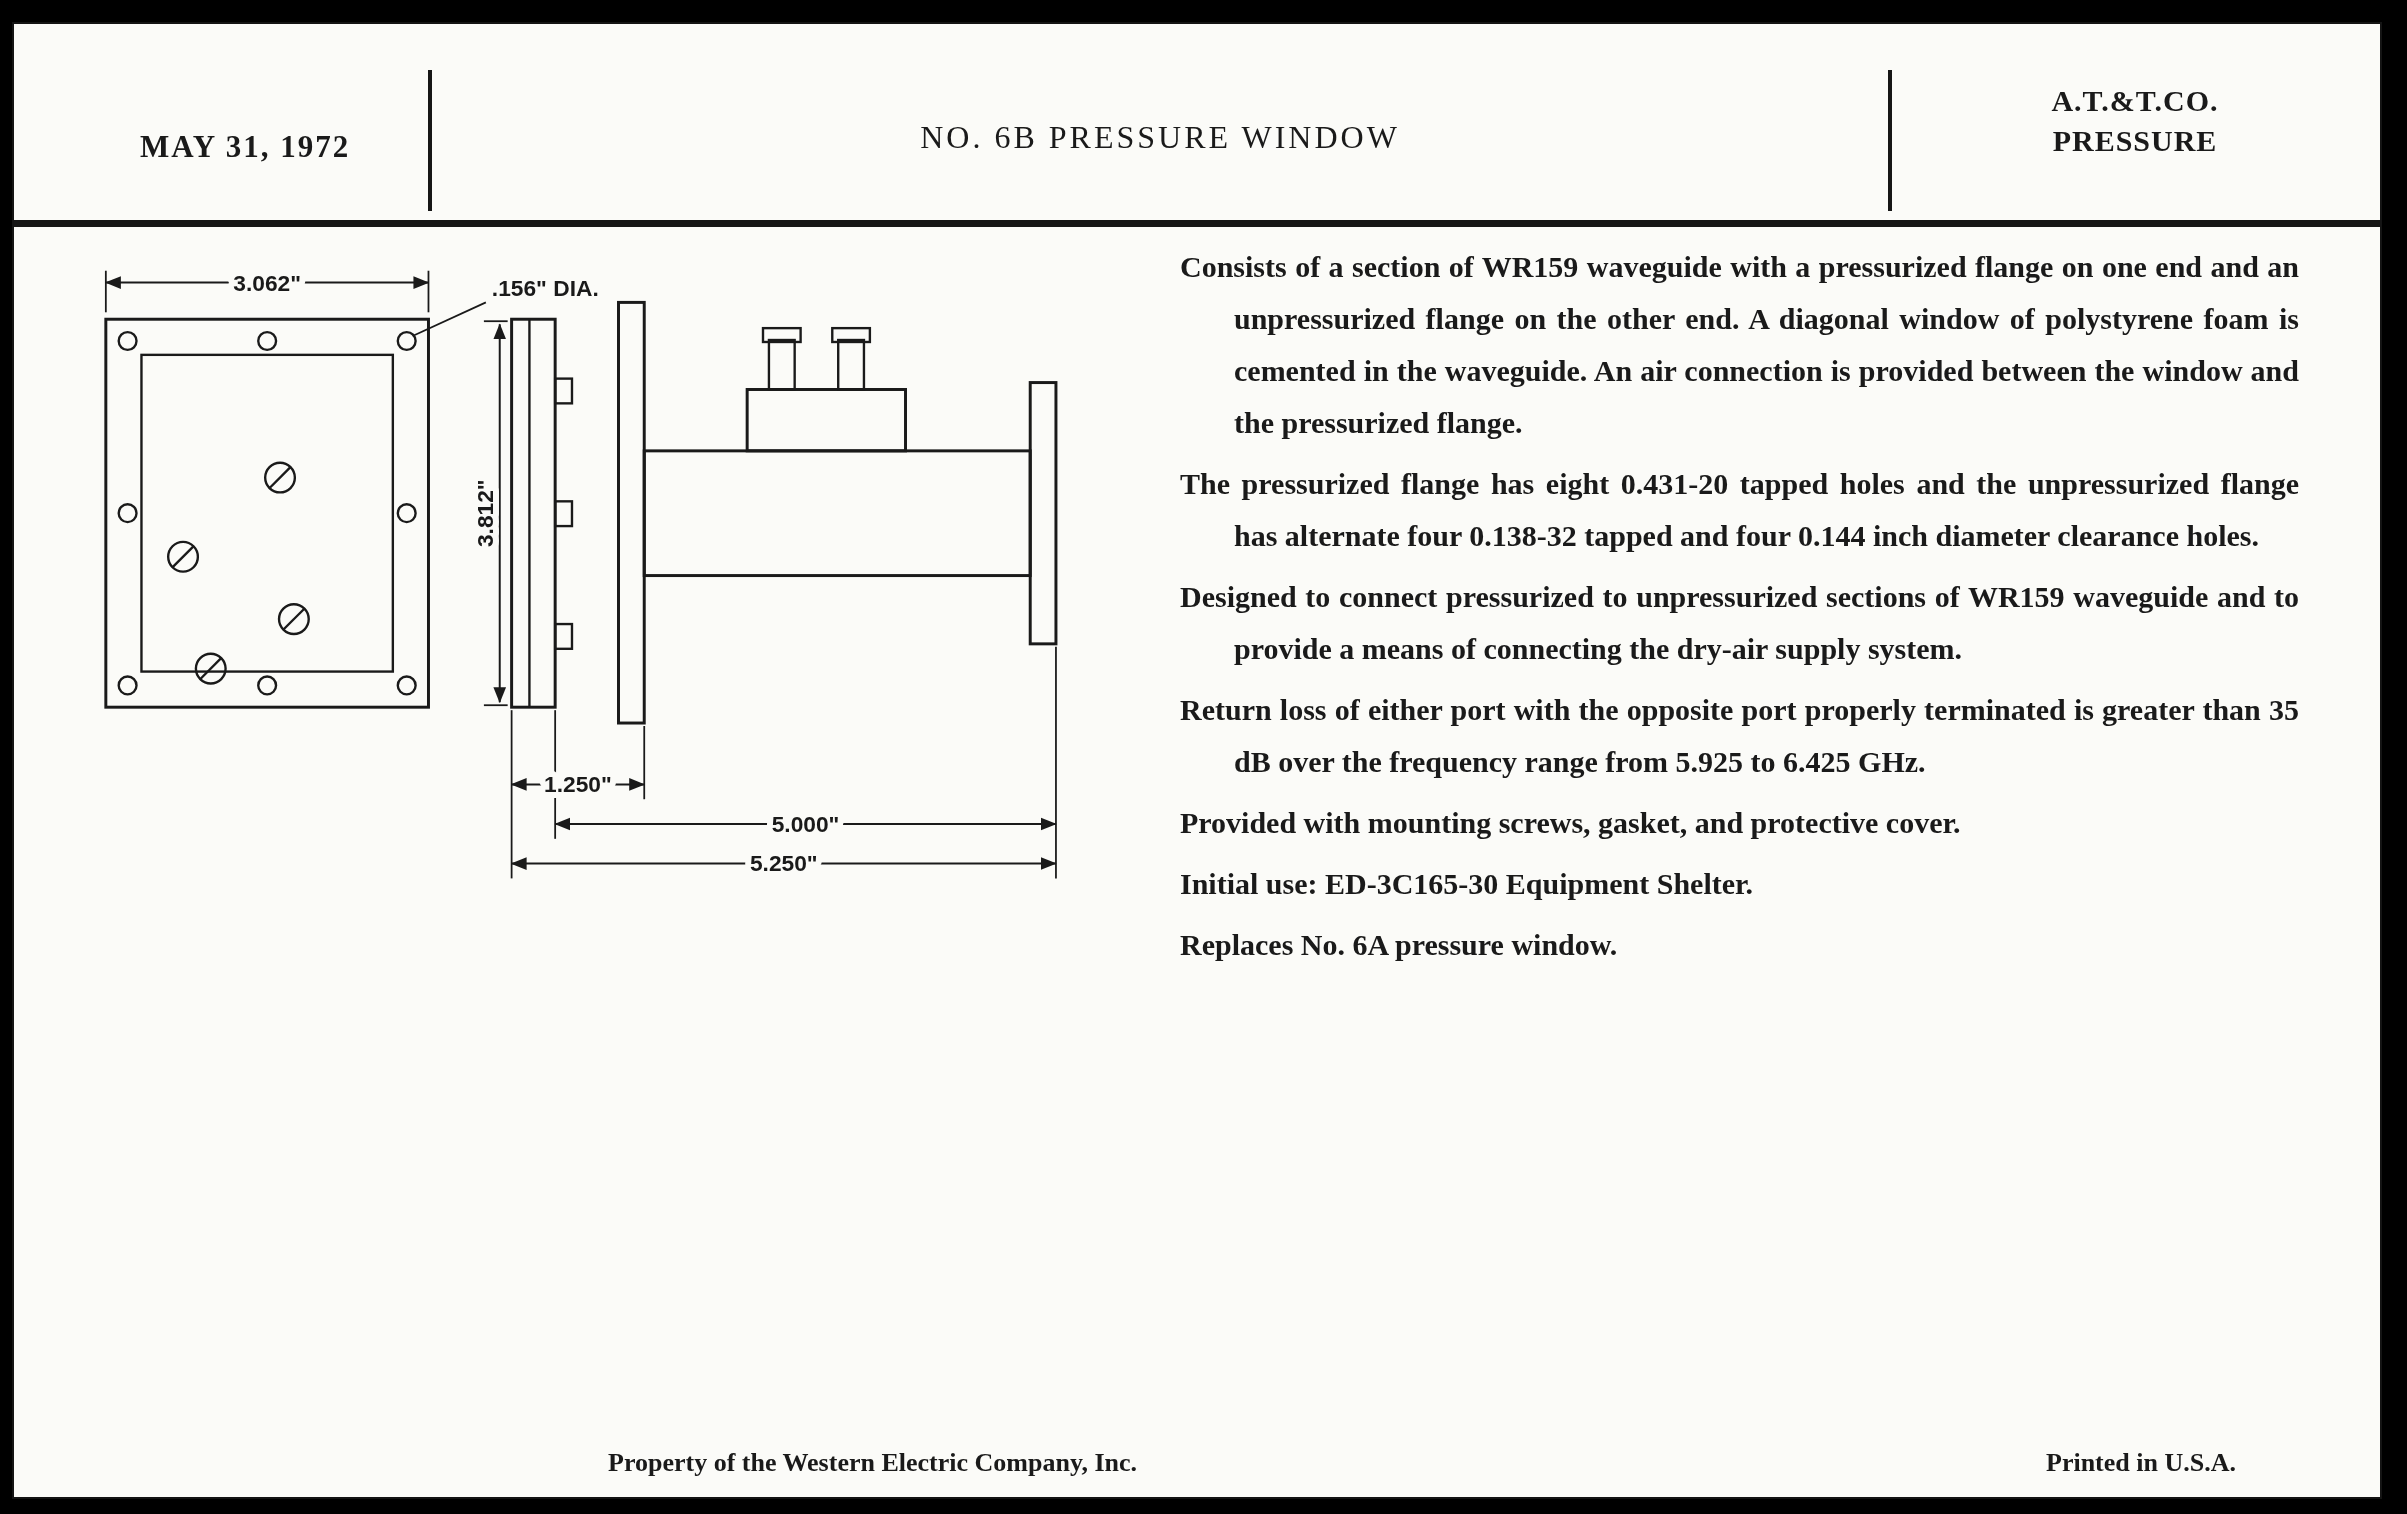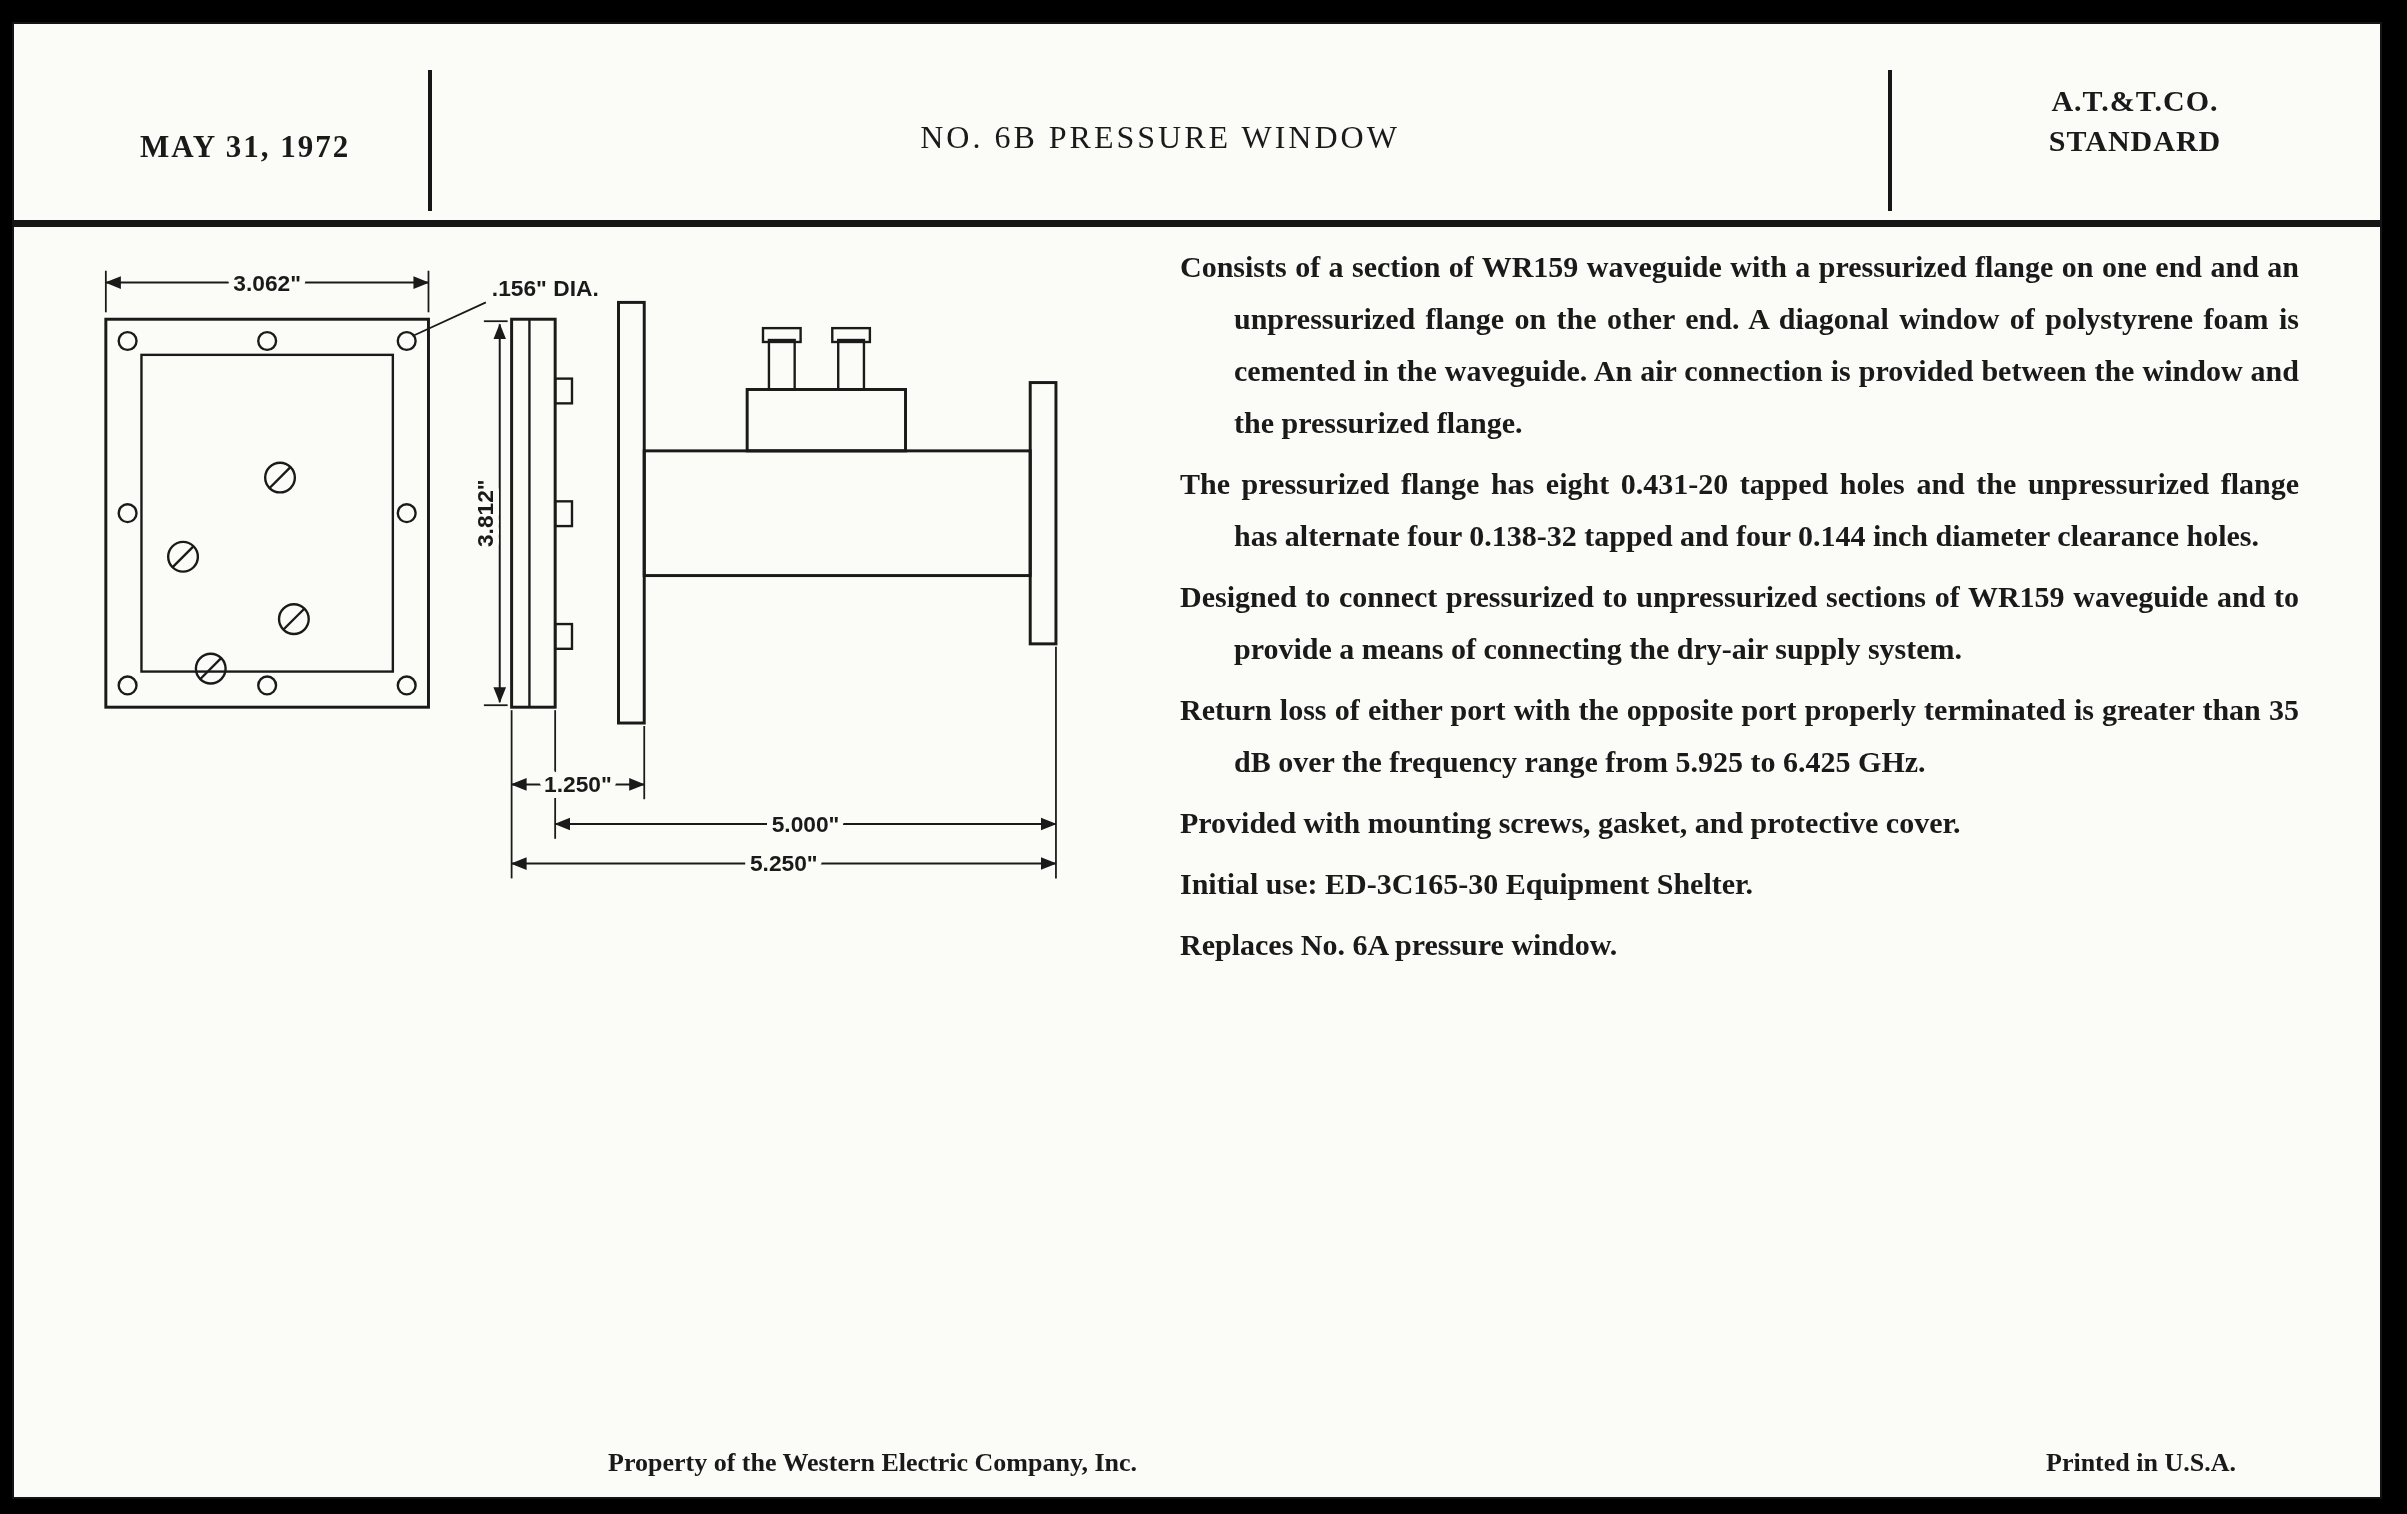--- a/index.html
+++ b/index.html
@@ -88,21 +88,21 @@
 
 <div class="page">
 
   <div class="header">
     <div class="header-date">MAY 31, 1972</div>
     <div class="v-divider left"></div>
     <div class="header-title">NO. 6B PRESSURE WINDOW</div>
     <div class="v-divider right"></div>
     <div class="header-std">
       <div>A.T.&amp;T.CO.</div>
-      <div>STANDARD</div>
+      <div>PRESSURE</div>
     </div>
   </div>
 
   <div class="content">
 
     <div class="drawing-wrap">
       <svg width="1109" height="673" viewBox="0 0 1120 680">
         <defs>
           <marker id="arr" viewBox="0 0 10 10" refX="9.5" refY="5" markerWidth="8" markerHeight="8" orient="auto-start-reverse">
             <path d="M0,1 L10,5 L0,9 z" fill="#1a1a1a"></path>

